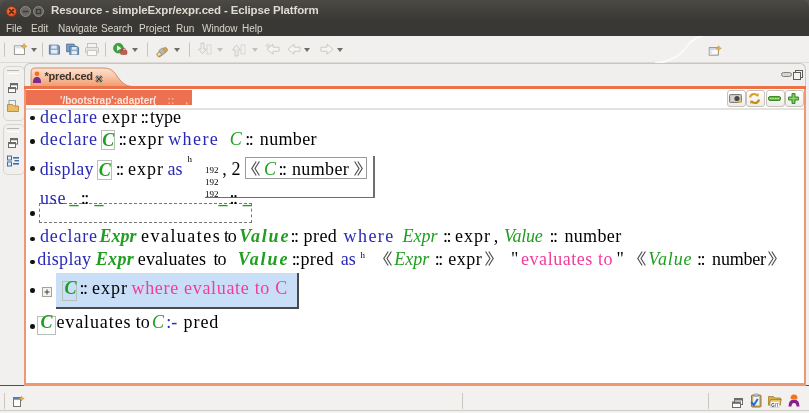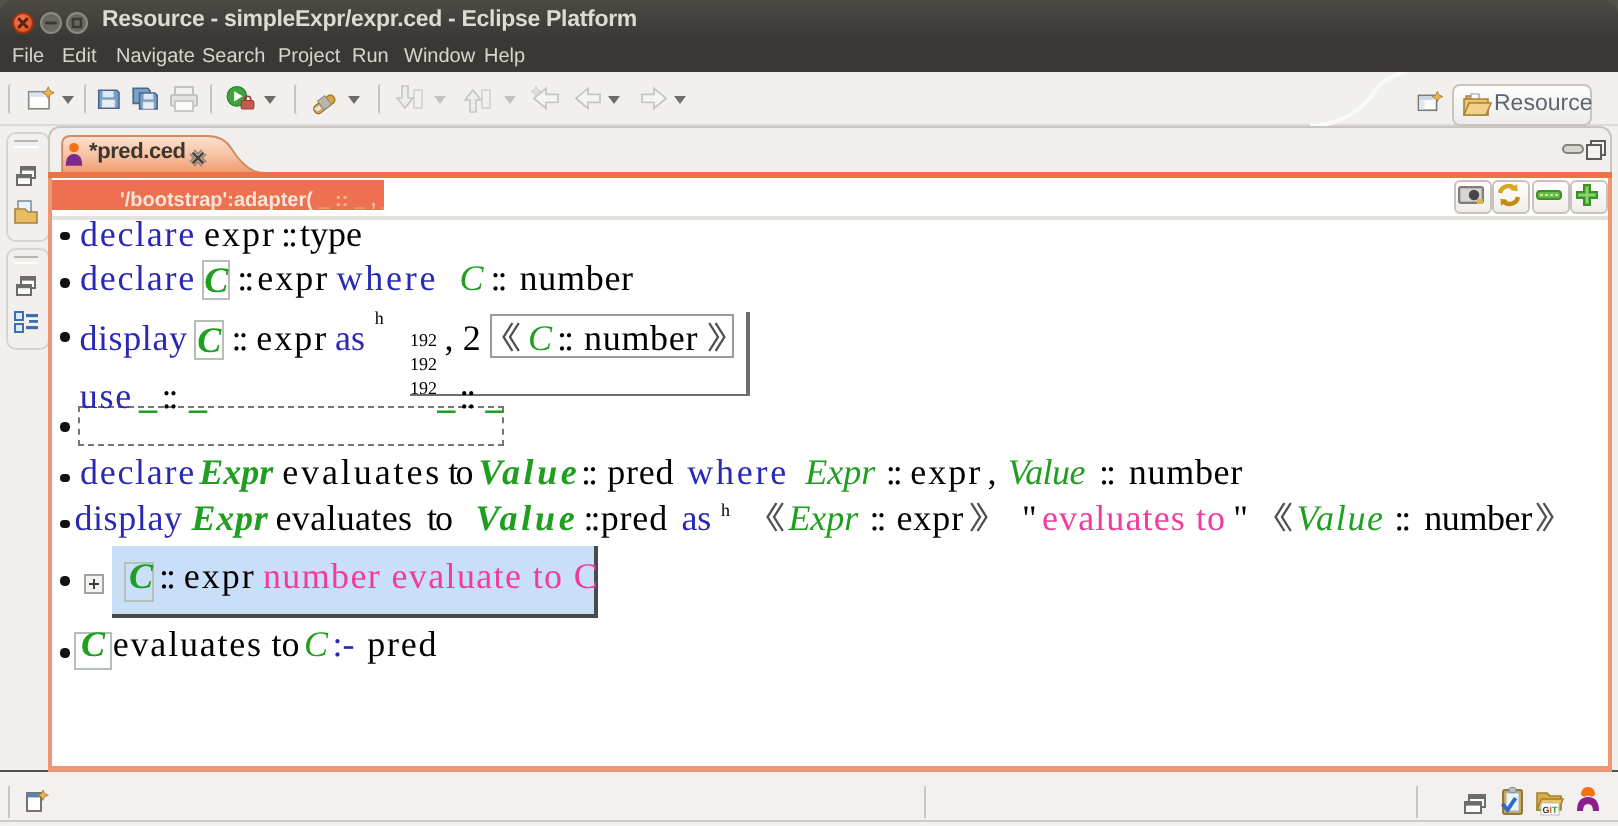--- a/index.html
+++ b/index.html
@@ -165,29 +165,20 @@
     <svg class="abs" style="left:655px;top:0;width:60px;height:27px" viewBox="0 0 60 27">
         <path d="M48,0 Q38,2 32,10 Q26,20 12,25 Q6,27 0,27" fill="none" stroke="#fafaf8" stroke-width="2"></path>
       </svg>
       <div class="ticon" style="left:708px;top:8px;width:14px;height:14px" id="ic-persp"><svg width="14" height="14" viewBox="0 0 17 17">
           <rect x="1.5" y="4.5" width="11" height="9" fill="#fbfbfa" stroke="#7b7b78"></rect>
           <rect x="2" y="5" width="10" height="2.2" fill="#c9d6e4"></rect>
           <rect x="2" y="7.6" width="3.2" height="5.4" fill="#dfe7ef"></rect>
           <path d="M13,2 L14,4.2 L16.2,5.2 L14,6.2 L13,8.4 L12,6.2 L9.8,5.2 L12,4.2 Z" fill="#e8b64c" stroke="#a8792a" stroke-width="0.5"></path>
         </svg></div>
   </div>
-  <div id="persp-btn">
-      <div class="lbl">Resource</div>
-      <div class="ticon" style="left:3px;top:1px" id="ic-folder"><svg width="17" height="17" viewBox="0 0 17 17">
-          <path d="M3,4 h4 l1.5,1.5 h-5.5 z" fill="#e3b55e" stroke="#a9823c" stroke-width="0.7"></path>
-          <path d="M5.5,3 h4 v3 h-4 z" fill="#fff" stroke="#999" stroke-width="0.6"></path>
-          <path d="M2,5.5 h12 v8 h-12 z" fill="#ecc26b" stroke="#a9823c" stroke-width="0.8"></path>
-          <path d="M2,13.5 l2.5,-6 h11 l-2.5,6 z" fill="#f2d28b" stroke="#a9823c" stroke-width="0.8"></path>
-        </svg></div>
-    </div>
 
   <div id="main">
     <div class="mini" style="top:3px;height:53px">
       <div class="handle"></div>
       <div class="ticon" style="left:2px;top:14px;width:14px;height:14px" id="ic-rest1"><svg width="14" height="14" viewBox="0 0 14 14">
             <rect x="4.5" y="2.5" width="7" height="5.5" fill="#fcfcfa" stroke="#6e6c68"></rect>
             <rect x="4.5" y="2.5" width="7" height="1.8" fill="#6e6c68"></rect>
             <rect x="2.5" y="6.5" width="7" height="5" fill="#fcfcfa" stroke="#6e6c68"></rect>
             <rect x="2.5" y="6.5" width="7" height="1.6" fill="#6e6c68"></rect>
           </svg></div>
@@ -385,21 +376,21 @@
             <svg width="10" height="10" viewBox="0 0 10 10" style="display:block">
               <rect x="0.5" y="0.5" width="9" height="9" fill="#f4f3f1" stroke="#a5a29c" stroke-width="1"></rect>
               <path d="M2.5,5 h5 M5,2.5 v5" stroke="#3c3c3c" stroke-width="1"></path>
             </svg>
           </div>
         <div class="abs" style="left:36.2px;top:170.6px;width:12.5px;height:18px;border:1px solid #b7c0b7"></div>
         <div class="line" style="top:167.4px">
           <span class="w gv" style="left:38.5px">C</span>
           <span class="w cc" style="left:53.5px">::</span>
           <span class="w" style="left:65.9px;letter-spacing:1.0px">expr</span>
-          <span class="w pk" style="left:105.5px;letter-spacing:0.68px">number evaluate to C</span>
+          <span class="w pk" style="left:105.5px;letter-spacing:0.68px">where evaluate to C</span>
         </div>
 
         <div class="abs" style="left:11.3px;top:205.6px;width:17px;height:17px;border:1px solid #b7c0b7"></div>
         <div class="line" style="top:200.5px">
           <span class="w gv" style="left:14.5px">C</span>
           <span class="w" style="left:30.4px;letter-spacing:0.9px">evaluates</span>
           <span class="w" style="left:109.7px">to</span>
           <span class="w gi" style="left:126px">C</span>
           <span class="w kw" style="left:140.3px">:-</span>
           <span class="w" style="left:157.6px;letter-spacing:0.9px">pred</span>

